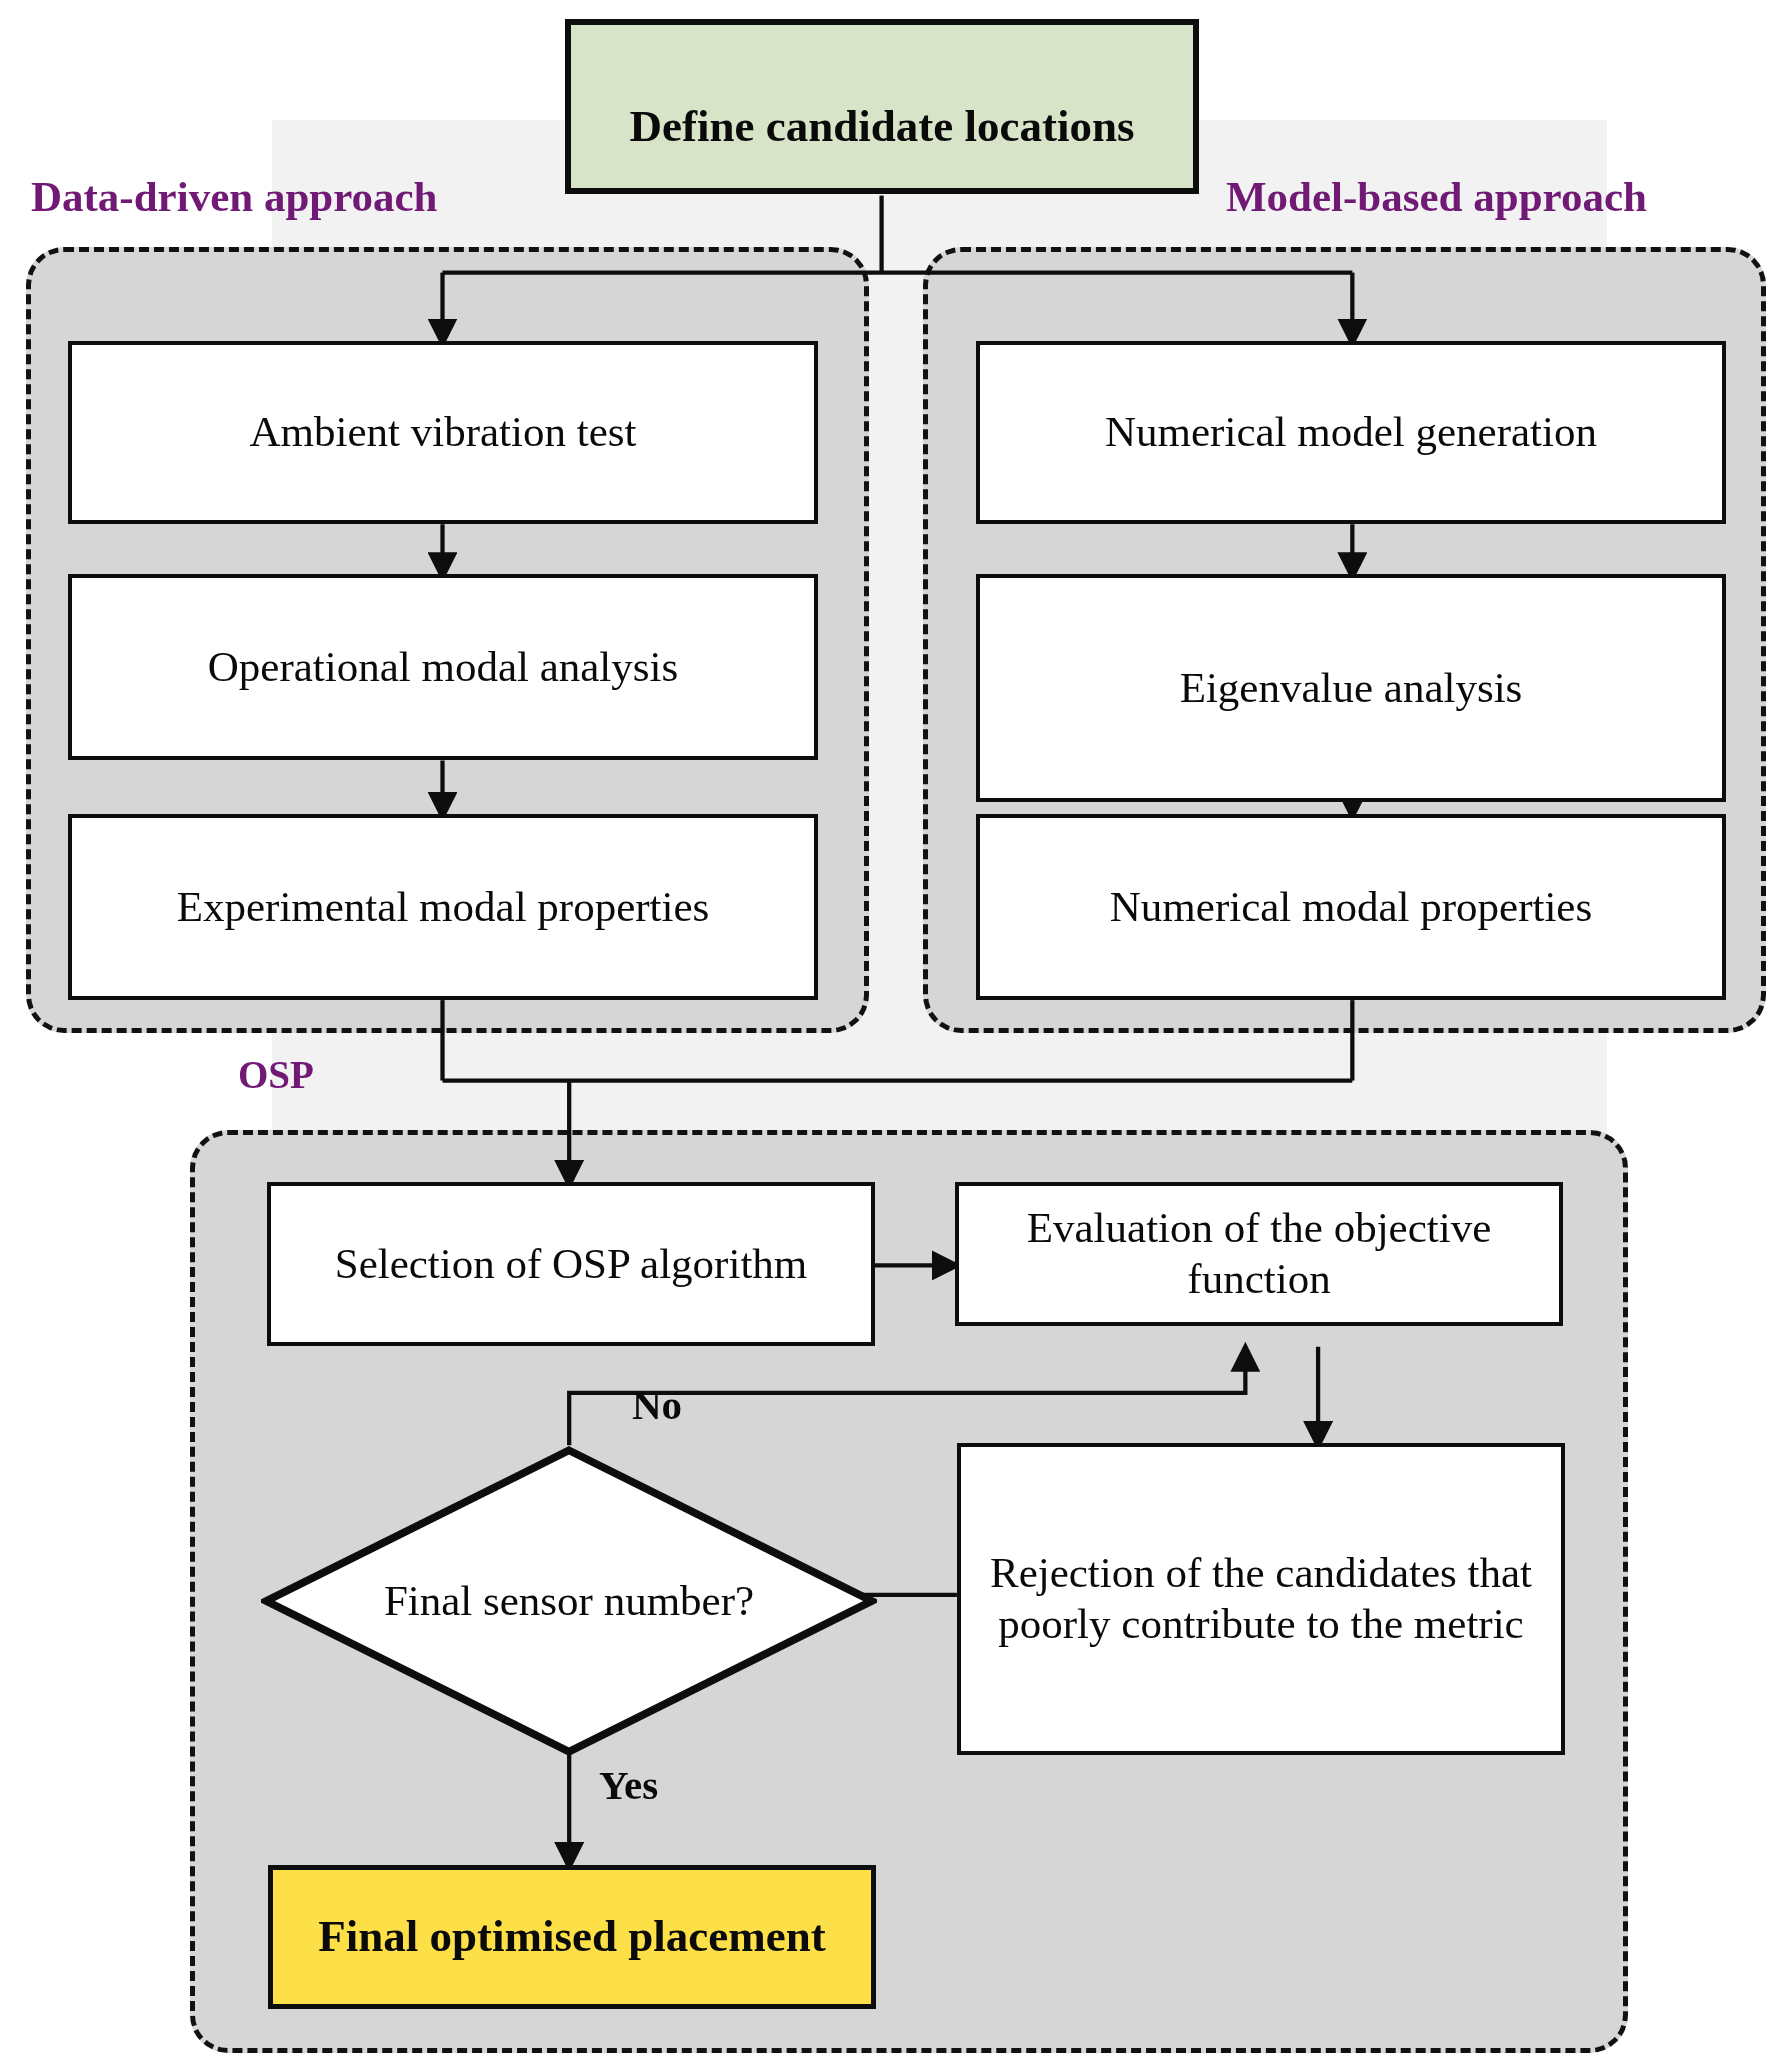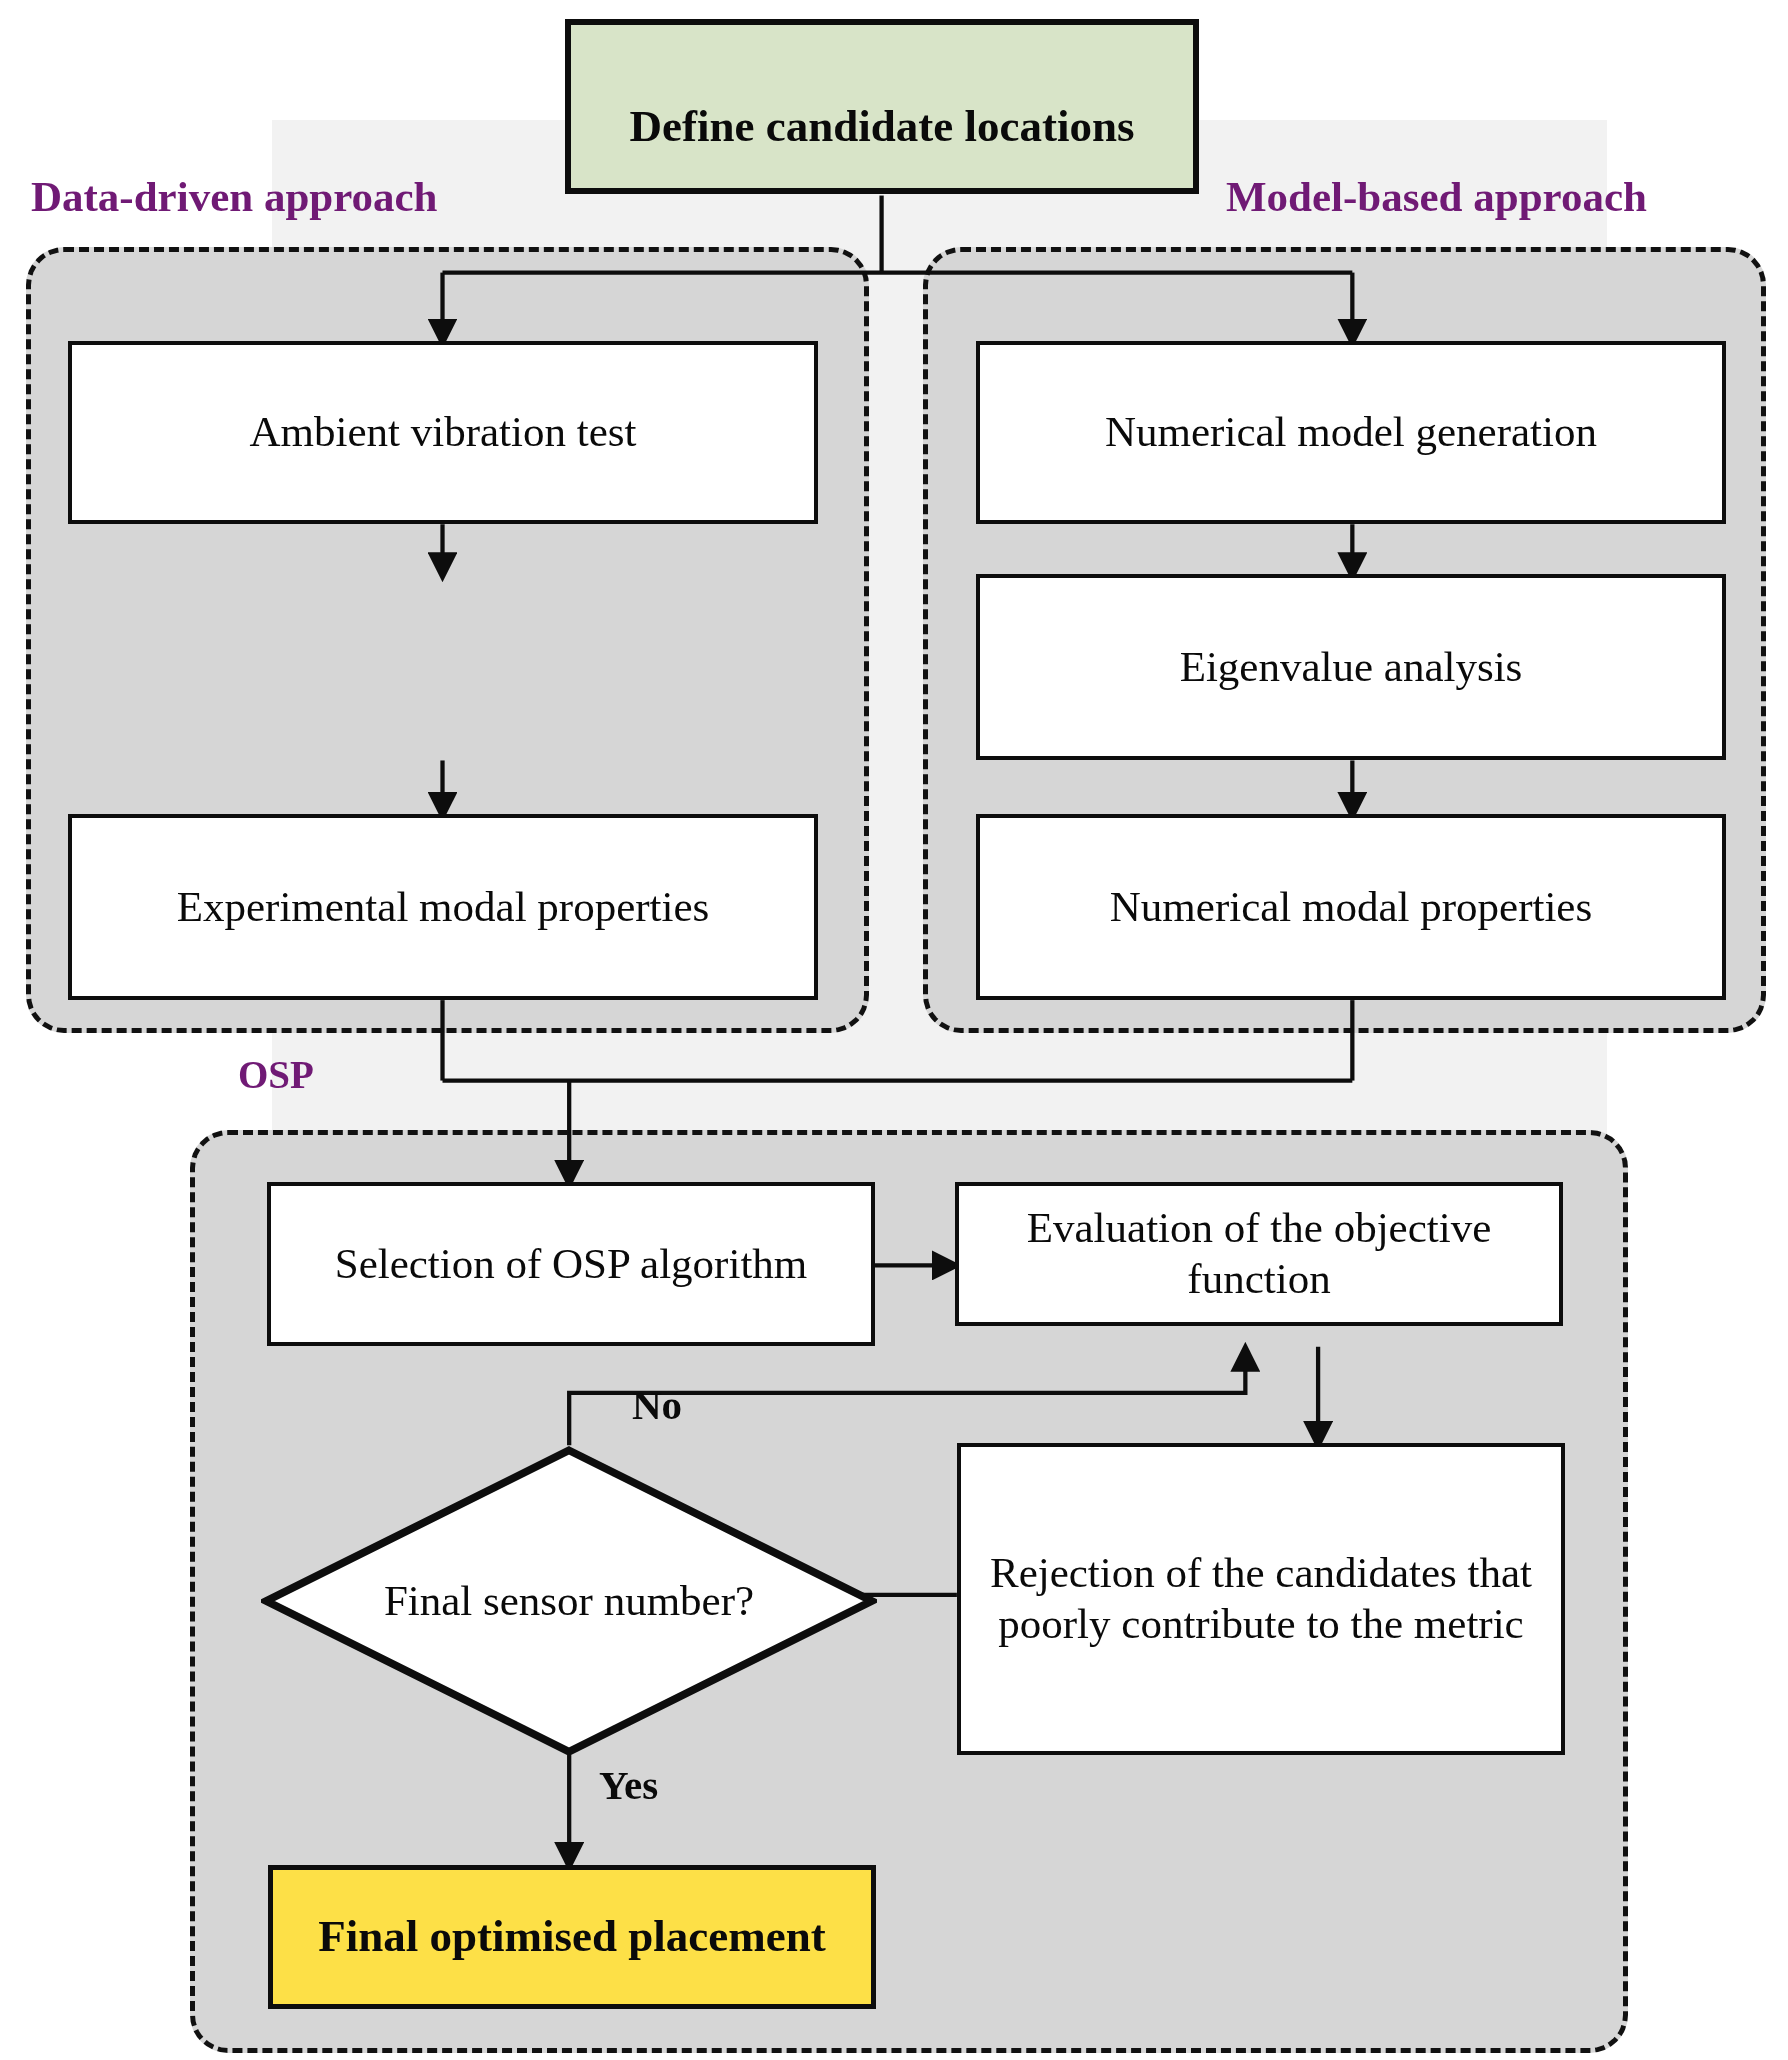--- a/index.html
+++ b/index.html
@@ -181,34 +181,37 @@
   </div>
 
   <div class="group-caption" style="left:31px; top:175px;">Data-driven approach</div>
 
   <div class="group" style="left:26px; top:247px; width:843px; height:786px;"></div>
 
   <div class="node" style="left:68px; top:341px; width:750px; height:183px;">
     <span class="node-label">Ambient vibration test</span>
   </div>
 
+  <div class="node" style="left:68px; top:574px; width:750px; height:186px;">
+    <span class="node-label">Operational modal analysis</span>
+  </div>
 
   <div class="node" style="left:68px; top:814px; width:750px; height:186px;">
     <span class="node-label">Experimental modal properties</span>
   </div>
 
   <div class="group-caption" style="left:1226px; top:175px;">Model-based approach</div>
 
   <div class="group" style="left:923px; top:247px; width:843px; height:786px;"></div>
 
   <div class="node" style="left:976px; top:341px; width:750px; height:183px;">
     <span class="node-label">Numerical model generation</span>
   </div>
 
-  <div class="node" style="left:976px; top:574px; width:750px; height:186px;">
+  <div class="node" style="left:976px; top:574px; width:750px; height:228px;">
     <span class="node-label">Eigenvalue analysis</span>
   </div>
 
   <div class="node" style="left:976px; top:814px; width:750px; height:186px;">
     <span class="node-label">Numerical modal properties</span>
   </div>
 
   <div class="group-caption osp" style="left:238px; top:1055px;">OSP</div>
 
   <div class="group" style="left:190px; top:1130px; width:1438px; height:923px;"></div>

